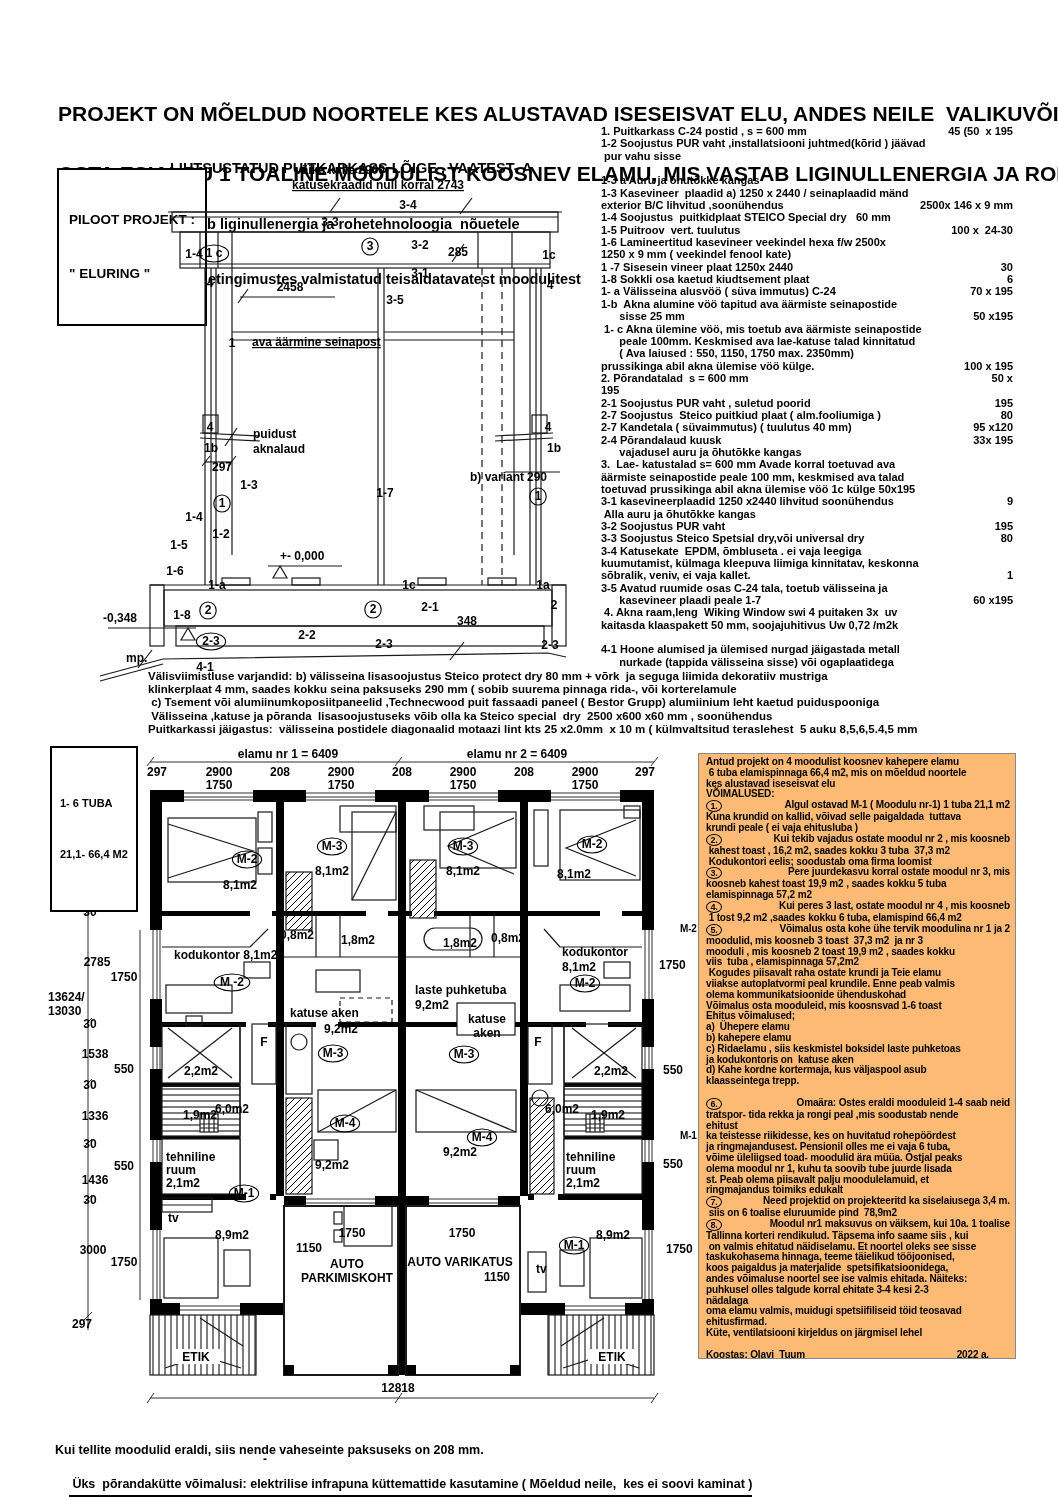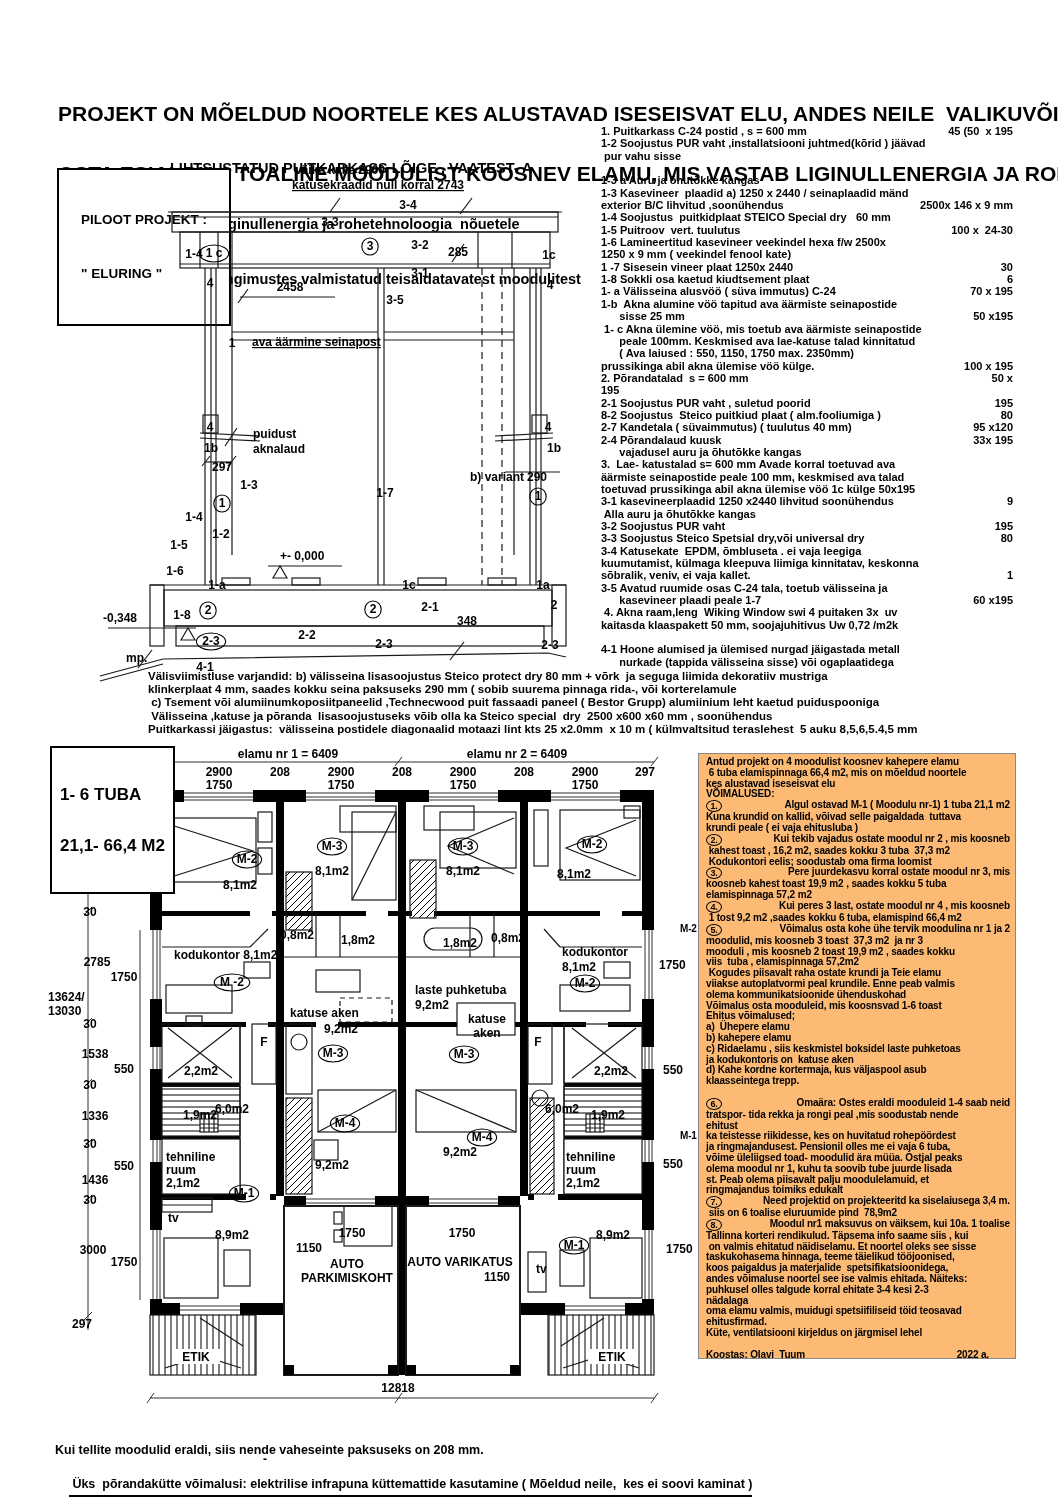--- a/index.html
+++ b/index.html
@@ -1,24 +1,24 @@
 <!DOCTYPE html>
 <html><head>
 <meta charset="utf-8">
 <style>
   html,body{margin:0;padding:0;background:#e8e8e8}
   .page{position:relative;width:1058px;height:1497px;background:#fff;overflow:hidden;
         font-family:"Liberation Sans",sans-serif;font-weight:bold;color:#000}
   .abs{position:absolute}
   .hdr{font-size:21px;line-height:20px;white-space:pre}
   .ttl{font-size:14.5px;line-height:18.5px;white-space:pre}
-  .pilot{border:2px solid #000;padding:5px 22px;font-size:13.5px;line-height:18px;white-space:pre;background:#fff}
+  .pilot{border:2px solid #000;padding:5px 10px;font-size:13.5px;line-height:18px;white-space:pre;background:#fff}
   .legend .row{display:flex;justify-content:space-between;white-space:pre;font-size:11px;line-height:12.35px}
   .notes .row{white-space:pre;font-size:11.5px;line-height:13.2px}
-  .plantitle{border:2px solid #000;padding:4px 8px;font-size:17px;line-height:17px;white-space:pre;background:#fff}
+  .plantitle{border:2px solid #000;padding:13px 8px;font-size:11px;line-height:17px;white-space:pre;background:#fff}
   .opts{border:1px solid #888;background:#fdba74}
   .opts .row{position:relative;display:flex;justify-content:space-between;white-space:pre;
              font-size:10px;letter-spacing:-0.15px;line-height:10.8px}
   .circ{display:inline-block;min-width:10px;text-align:center;border:1px solid #000;border-radius:50%;
         padding:0 2px;margin-right:1px;font-size:9px;line-height:10px}
   .mlab{position:absolute;left:-26px;top:0;font-size:10px}
   .footer{font-size:12.5px;line-height:17px;white-space:pre}
   .footer .u{display:inline-block;border-bottom:2px solid #000;padding-bottom:2px}
   svg{position:absolute;overflow:visible}
   .ln{fill:none;stroke:#1a1a1a;stroke-width:1.2}
@@ -202,21 +202,21 @@
       <div class="row"><span class="t">1- a Välisseina alusvöö ( süva immutus) C-24</span><span class="v">70 x 195</span></div>
       <div class="row"><span class="t">1-b  Akna alumine vöö tapitud ava äärmiste seinapostide</span></div>
       <div class="row"><span class="t">      sisse 25 mm</span><span class="v">50 x195</span></div>
       <div class="row"><span class="t"> 1- c Akna ülemine vöö, mis toetub ava äärmiste seinapostide</span></div>
       <div class="row"><span class="t">      peale 100mm. Keskmised ava lae-katuse talad kinnitatud</span></div>
       <div class="row"><span class="t">      ( Ava laiused : 550, 1150, 1750 max. 2350mm)</span></div>
       <div class="row"><span class="t">prussikinga abil akna ülemise vöö külge.</span><span class="v">100 x 195</span></div>
       <div class="row"><span class="t">2. Põrandatalad  s = 600 mm</span><span class="v">50 x</span></div>
       <div class="row"><span class="t">195</span></div>
       <div class="row"><span class="t">2-1 Soojustus PUR vaht , suletud poorid</span><span class="v">195</span></div>
-      <div class="row"><span class="t">8-2 Soojustus  Steico puitkiud plaat ( alm.fooliumiga )</span><span class="v">80</span></div>
+      <div class="row"><span class="t">2-7 Soojustus  Steico puitkiud plaat ( alm.fooliumiga )</span><span class="v">80</span></div>
       <div class="row"><span class="t">2-7 Kandetala ( süvaimmutus) ( tuulutus 40 mm)</span><span class="v">95 x120</span></div>
       <div class="row"><span class="t">2-4 Põrandalaud kuusk</span><span class="v">33x 195</span></div>
       <div class="row"><span class="t">      vajadusel auru ja õhutõkke kangas</span></div>
       <div class="row"><span class="t">3.  Lae- katustalad s= 600 mm Avade korral toetuvad ava</span></div>
       <div class="row"><span class="t">äärmiste seinapostide peale 100 mm, keskmised ava talad</span></div>
       <div class="row"><span class="t">toetuvad prussikinga abil akna ülemise vöö 1c külge 50x195</span></div>
       <div class="row"><span class="t">3-1 kasevineerplaadid 1250 x2440 lihvitud soonühendus</span><span class="v">9</span></div>
       <div class="row"><span class="t"> Alla auru ja õhutõkke kangas</span></div>
       <div class="row"><span class="t">3-2 Soojustus PUR vaht</span><span class="v">195</span></div>
       <div class="row"><span class="t">3-3 Soojustus Steico Spetsial dry,või universal dry</span><span class="v">80</span></div>

